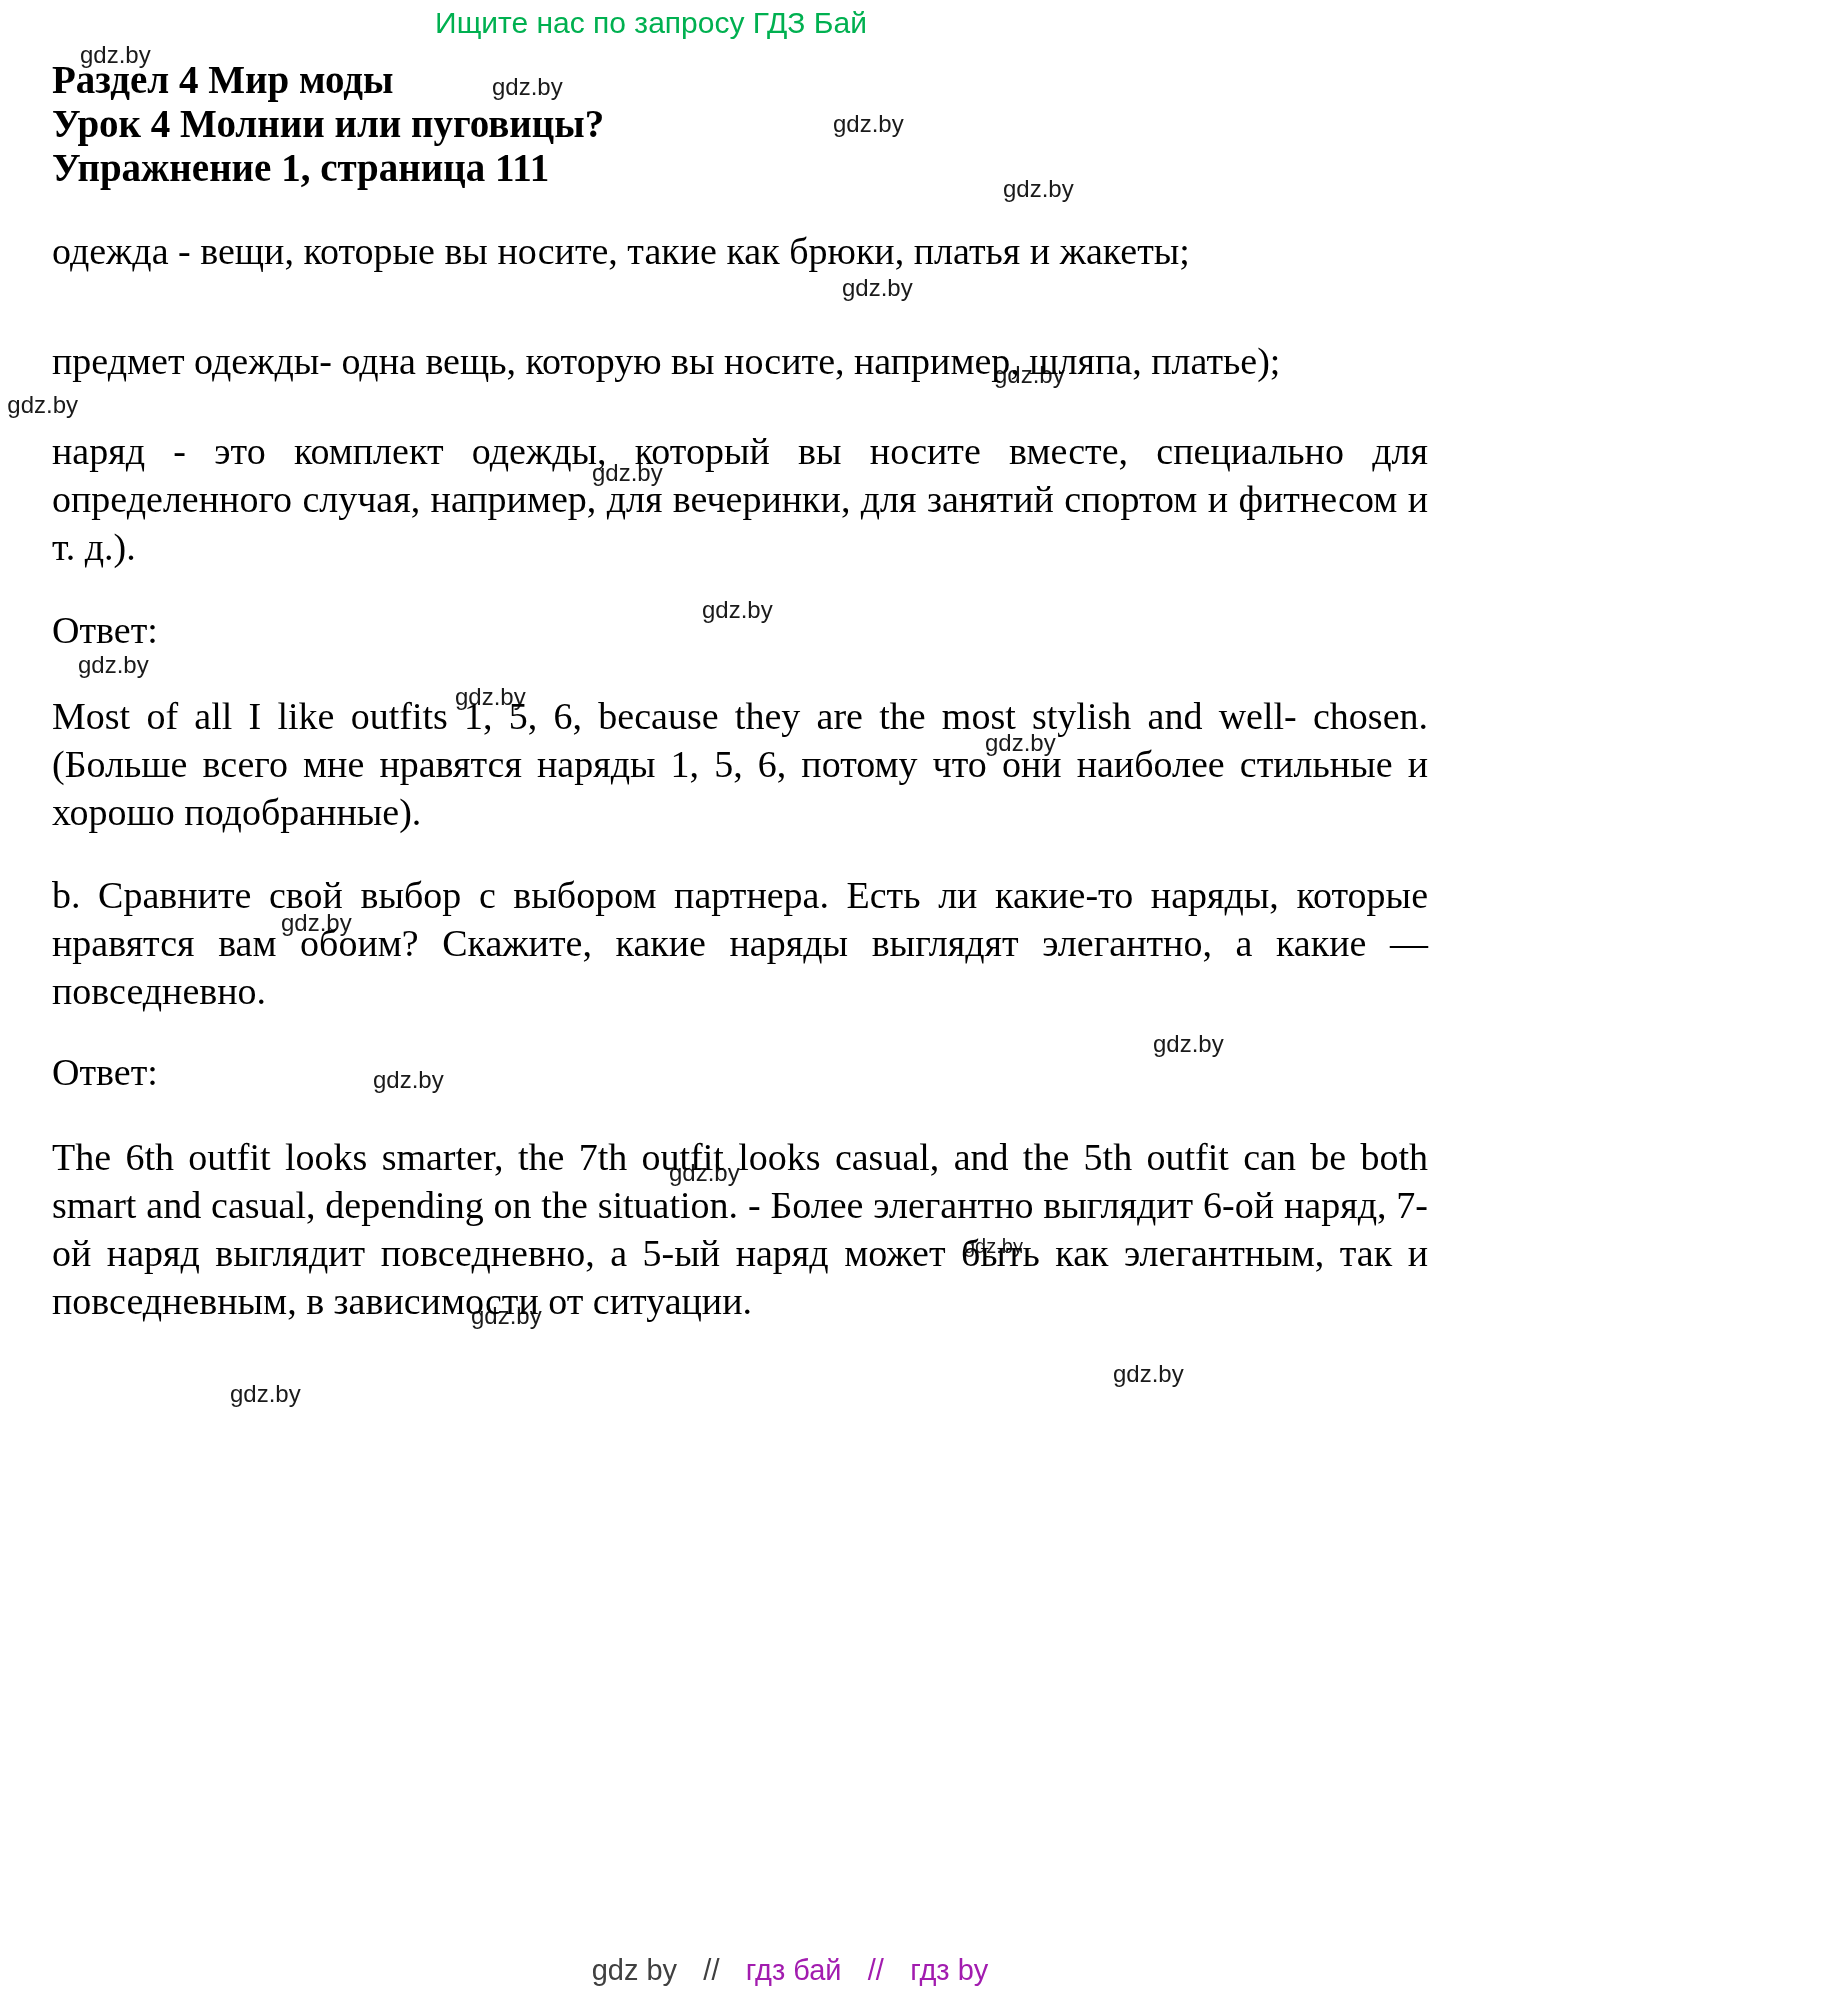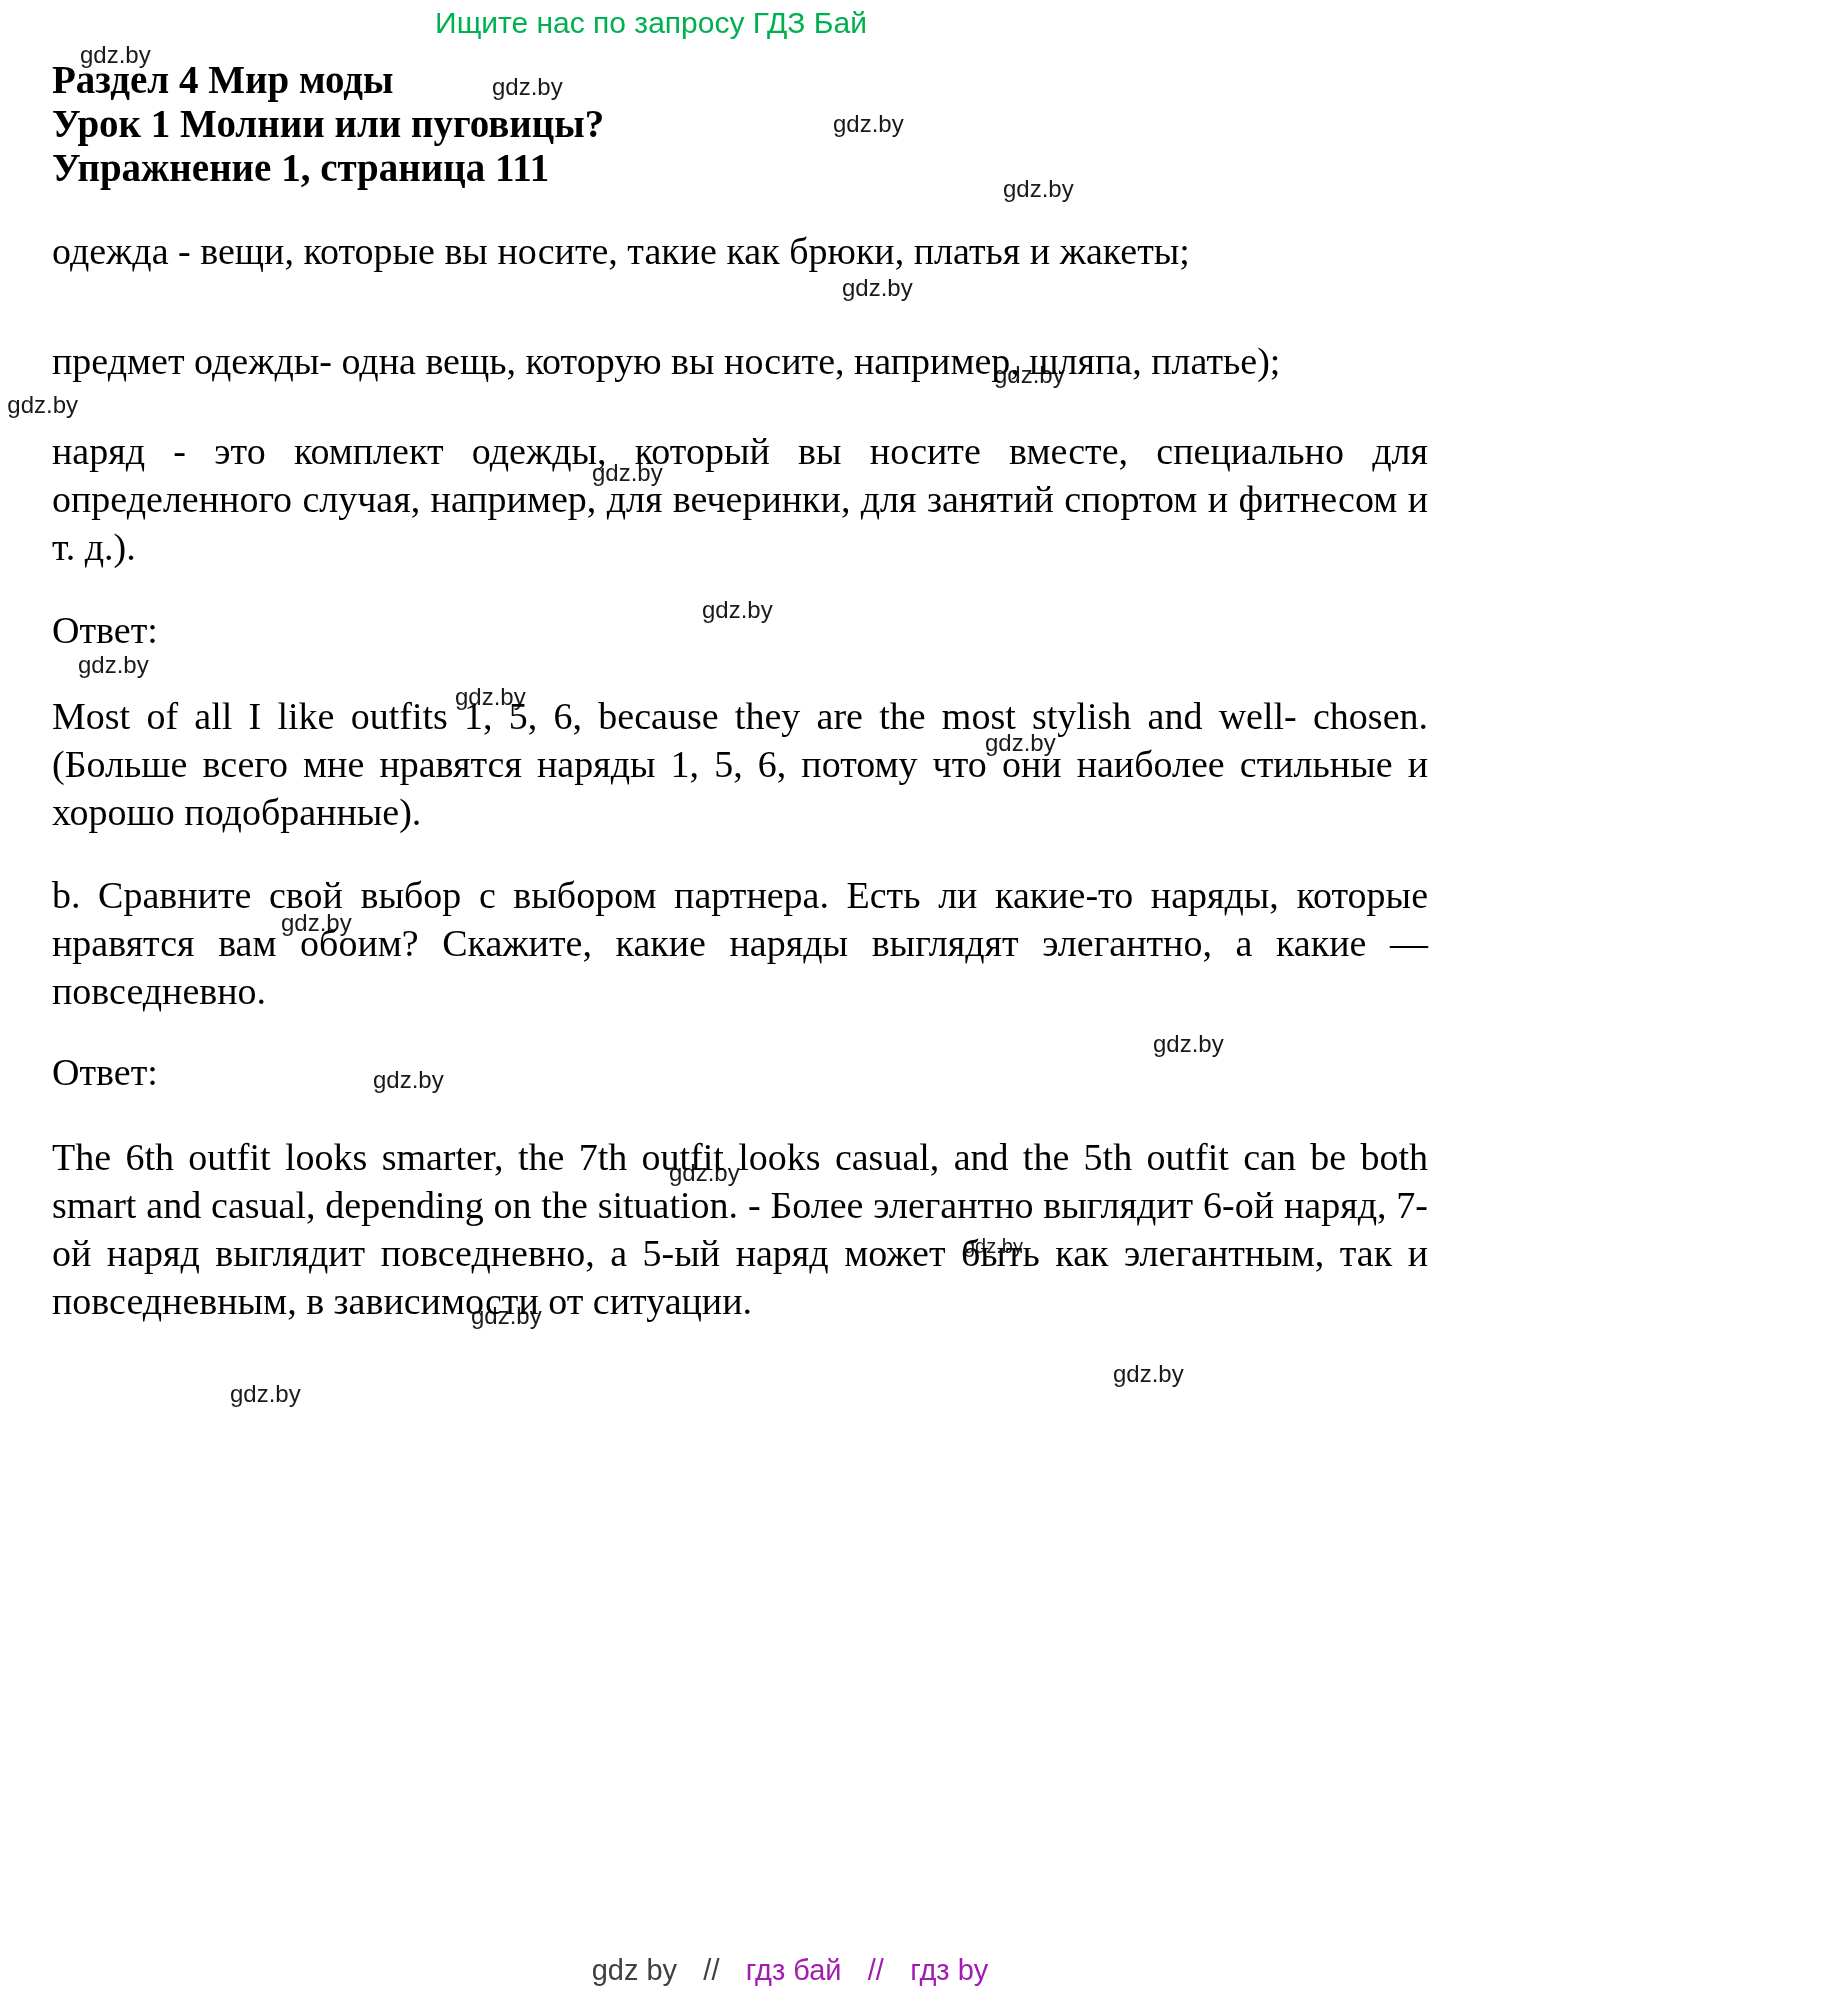--- a/index.html
+++ b/index.html
@@ -94,21 +94,21 @@
   <span class="watermark" style="left:1153px;top:1030px;">gdz.by</span>
   <span class="watermark" style="left:373px; top:1066px;">gdz.by</span>
   <span class="watermark" style="left:669px; top:1159px;">gdz.by</span>
   <span class="watermark small" style="left:964px;top:1235px;">gdz.by</span>
   <span class="watermark" style="left:471px; top:1302px;">gdz.by</span>
   <span class="watermark" style="left:1113px;top:1360px;">gdz.by</span>
   <span class="watermark" style="left:230px; top:1380px;">gdz.by</span>
 
   <div class="content">
     <div class="heading">Раздел 4 Мир моды</div>
-    <div class="heading">Урок 1 Молнии или пуговицы?</div>
+    <div class="heading">Урок 4 Молнии или пуговицы?</div>
     <div class="heading">Упражнение 1, страница 111</div>
 
     <p class="para single mt-clothes">одежда - вещи, которые вы носите, такие как брюки, платья и жакеты;</p>
     <p class="para single mt-item">предмет одежды- одна вещь, которую вы носите, например, шляпа, платье);</p>
     <p class="para mt-outfit">наряд - это комплект одежды, который вы носите вместе, специально для определенного случая, например, для вечеринки, для занятий спортом и фитнесом и т. д.).</p>
 
     <p class="para single mt-ans1">Ответ:</p>
     <p class="para mt-enga">Most of all I like outfits 1, 5, 6, because they are the most stylish and well- chosen. (Больше всего мне нравятся наряды 1, 5, 6, потому что они наиболее стильные и хорошо подобранные).</p>
 
     <p class="para mt-b">b. Сравните свой выбор с выбором партнера. Есть ли какие-то наряды, которые нравятся вам обоим? Скажите, какие наряды выглядят элегантно, а какие — повседневно.</p>

